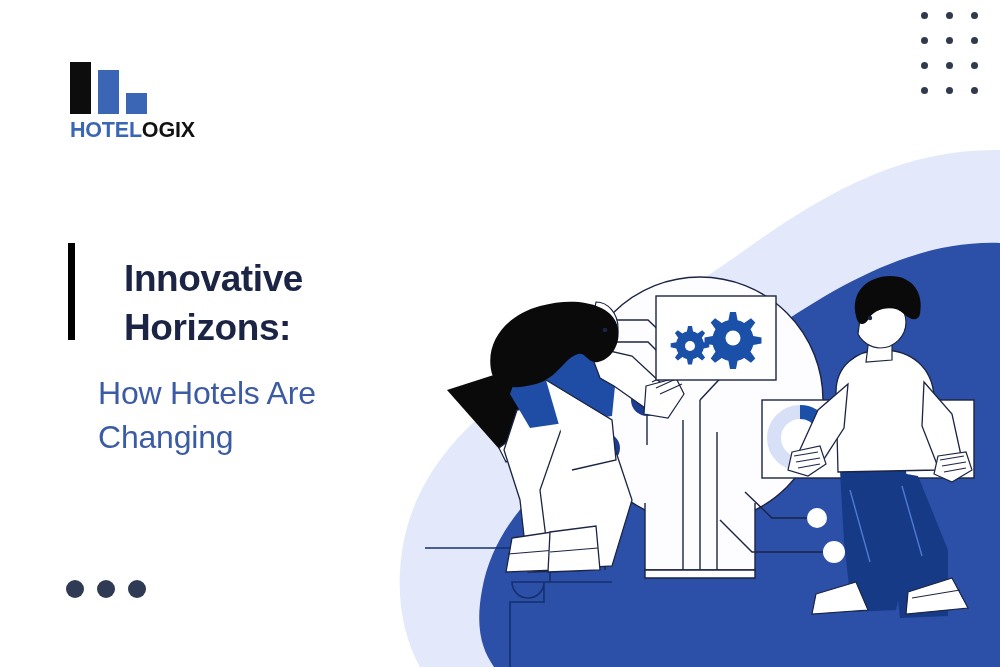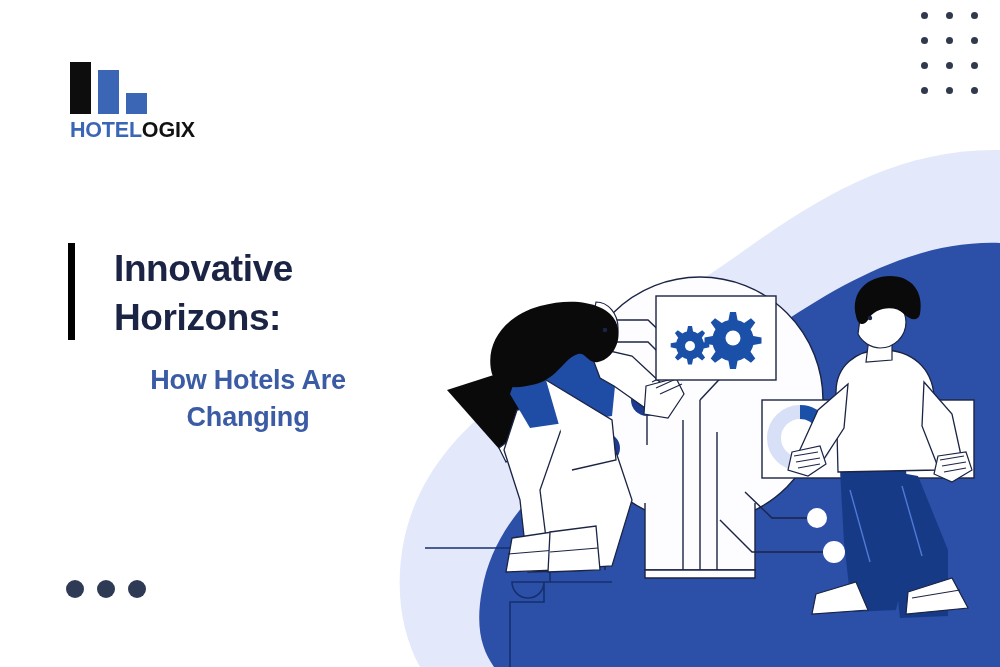--- a/index.html
+++ b/index.html
@@ -111,37 +111,36 @@
   }
   .accent-bar {
     position: absolute;
     left: 0;
     top: 3px;
     width: 7px;
     height: 97px;
     background: #000000;
   }
   .title {
-    margin: 4px;
+    margin: 14px;
     padding-left: 42px;
     font-size: 37px;
     font-weight: bold;
     line-height: 1.33;
     color: #1b2444;
     letter-spacing: -0.4px;
   }
   .subtitle {
     margin: 20px 0 0 0;
     padding-left: 30px;
-    font-size: 27px;
-    font-weight: bold;
+    font-size: 32px;
+    font-weight: normal;
     line-height: 1.36;
     color: #3b5ba5;
     letter-spacing: -0.2px;
-    text-align: center;
   }
 
   
   .illustration {
     position: absolute;
     left: 400px;
     top: 170px;
     width: 600px;
     height: 497px;
     z-index: 3;

